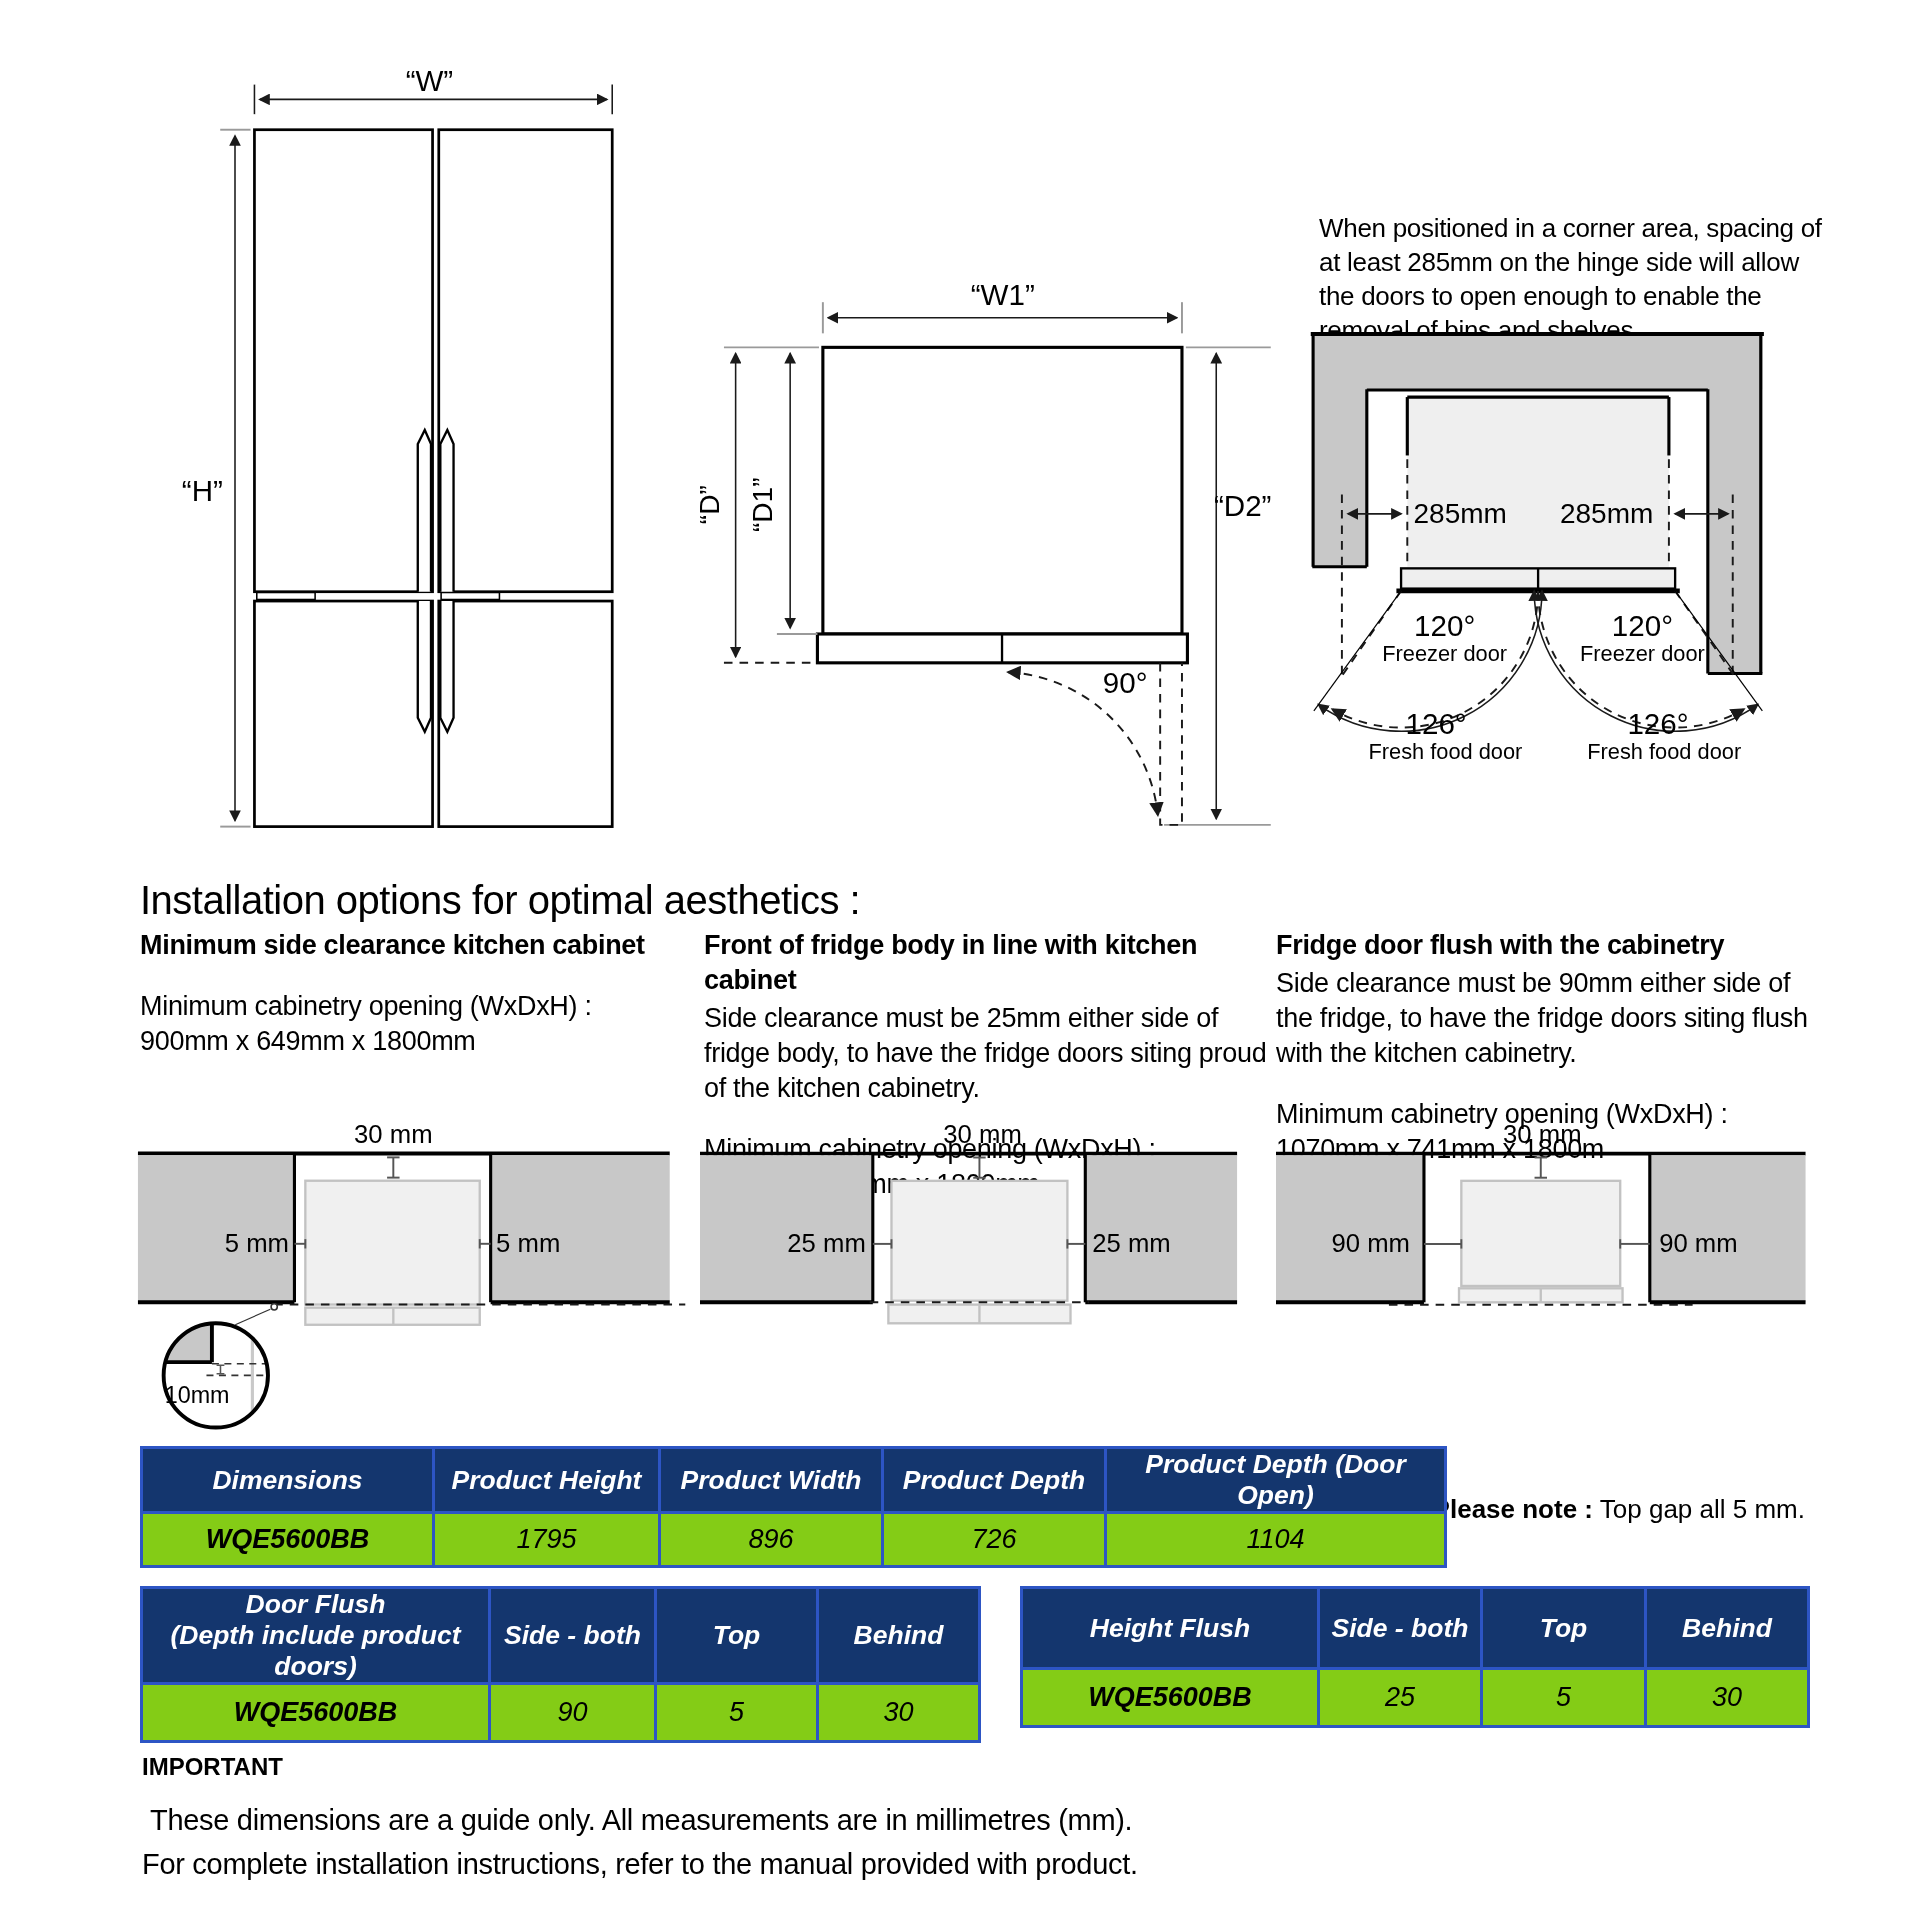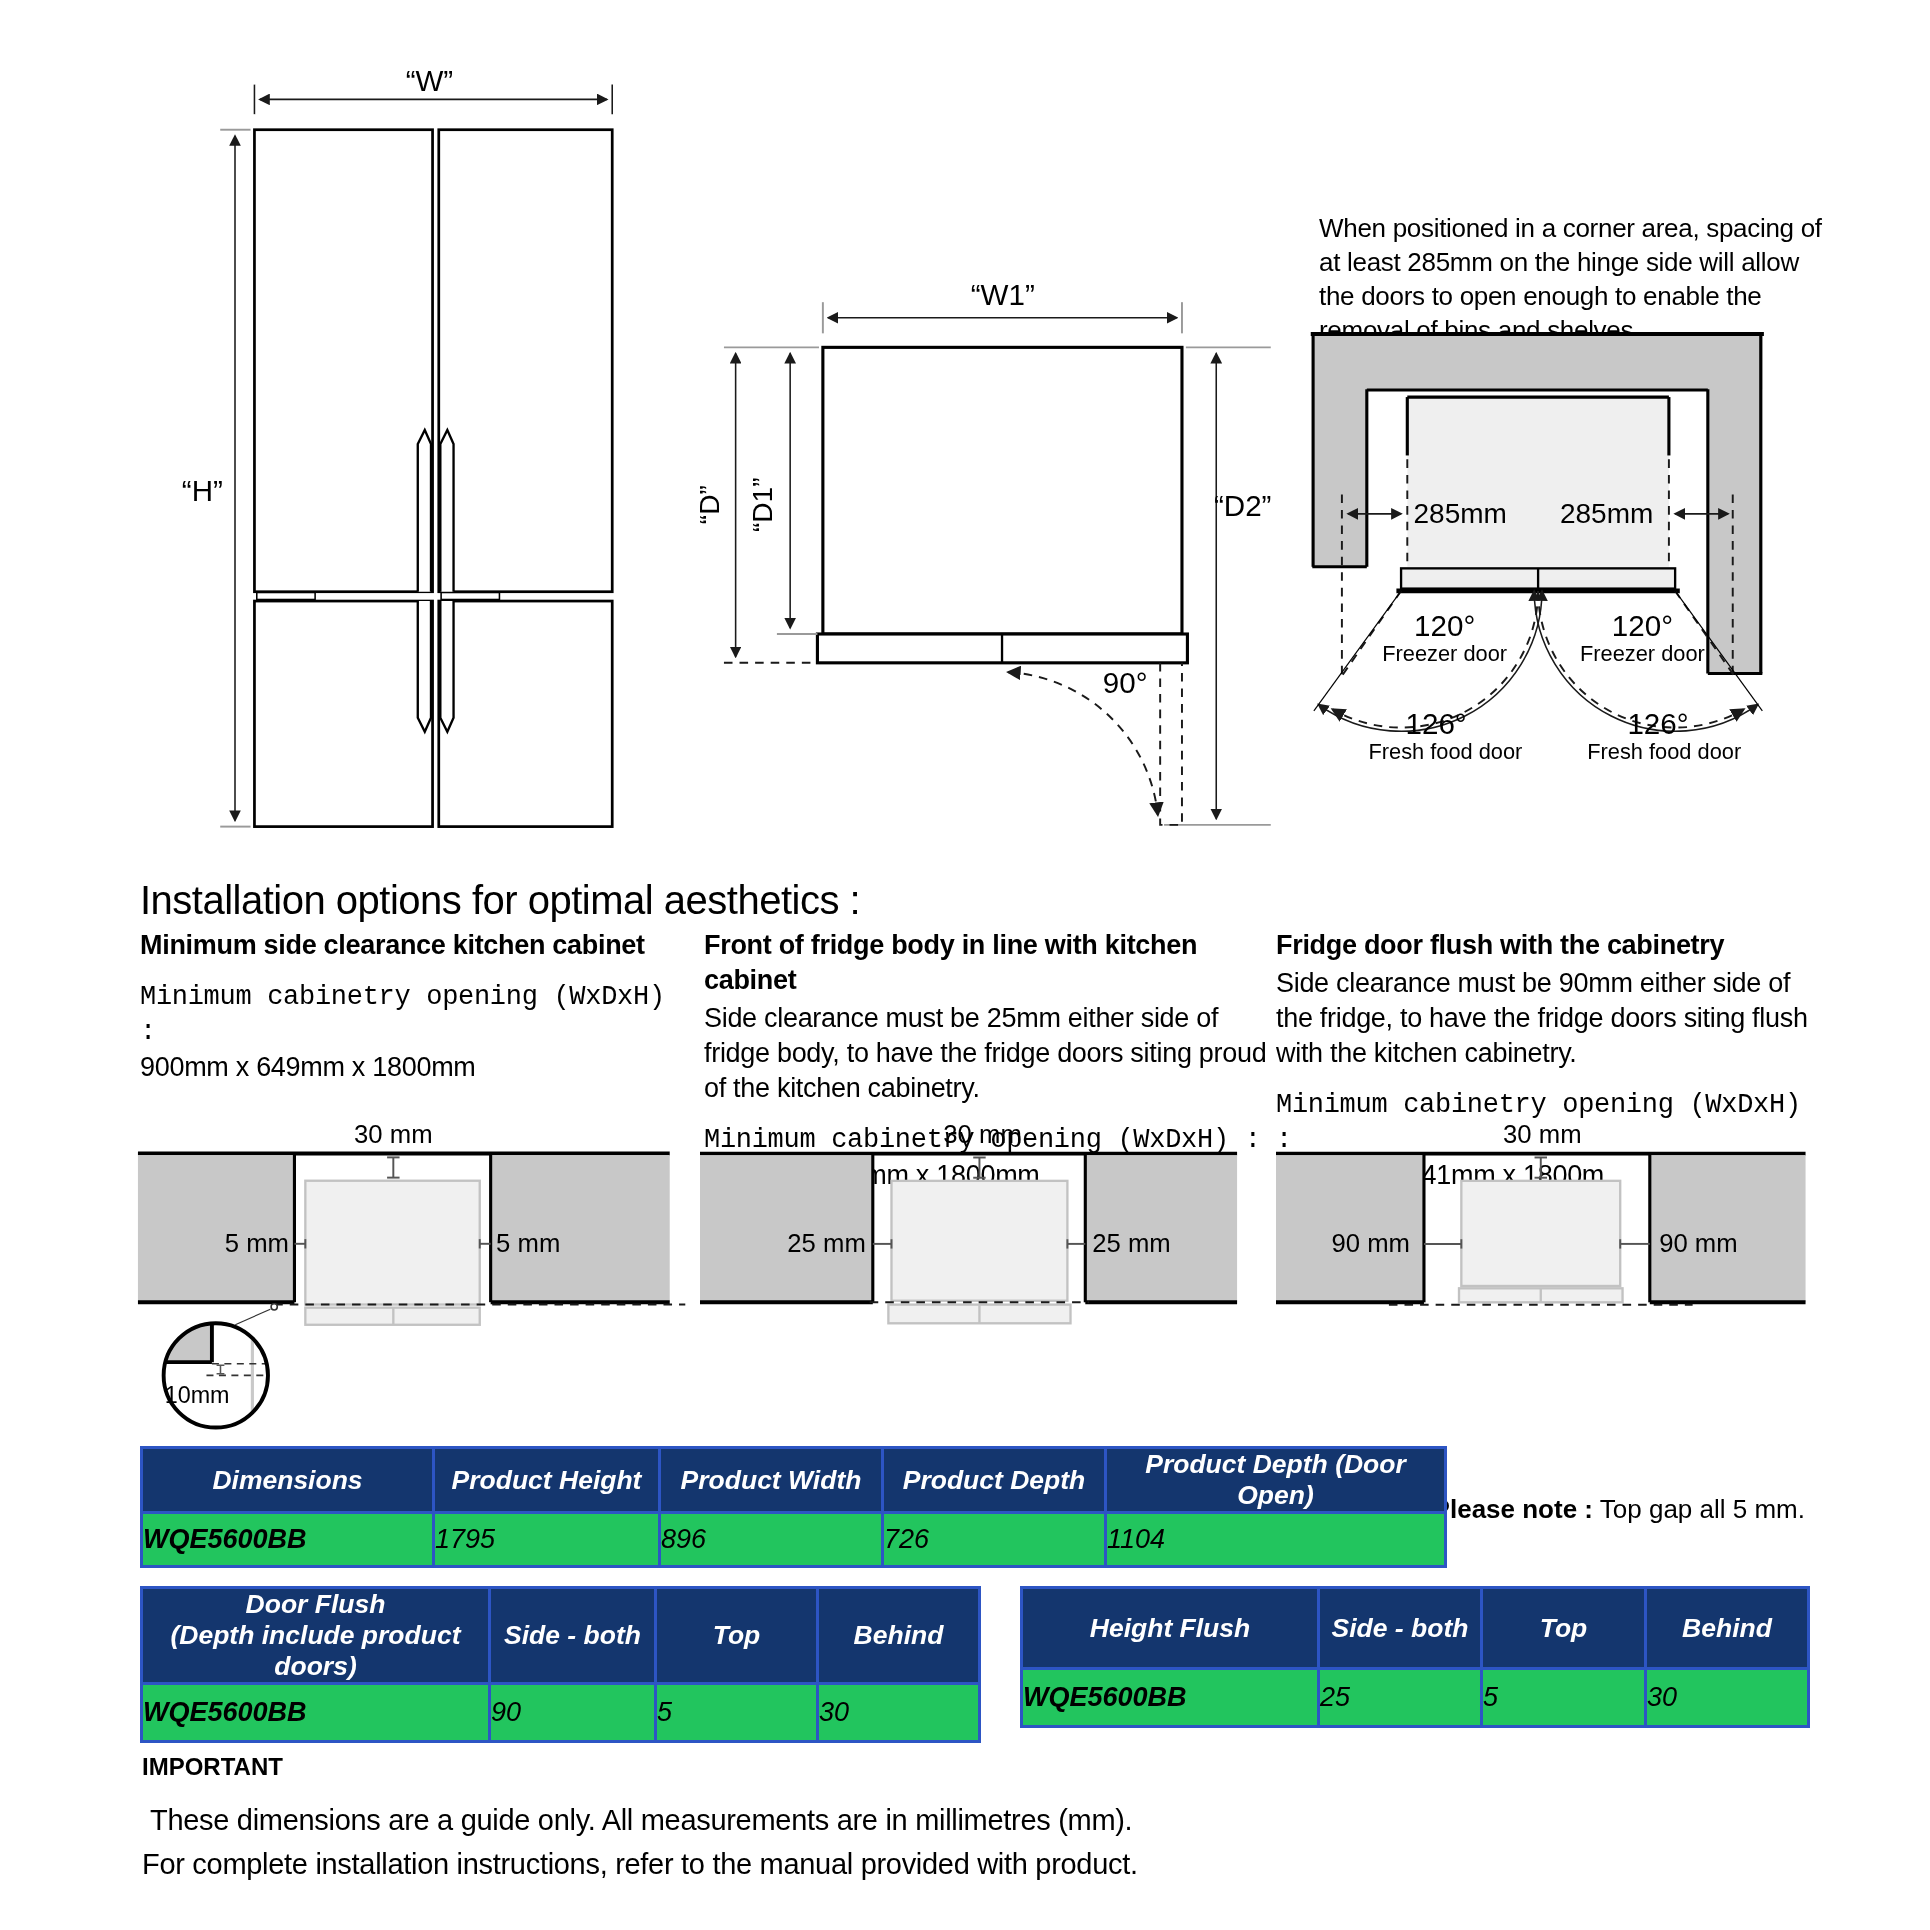--- a/index.html
+++ b/index.html
@@ -12,29 +12,29 @@
   .t30 { font-size:30px; }
   .t33 { font-size:33px; }
   .t36 { font-size:36px; }
   .t38 { font-size:38px; }
 
   .corner-note { width:514px; font-size:26px; line-height:34px; letter-spacing:-0.3px; }
 
   .install-heading { font-size:40px; font-weight:normal; letter-spacing:-0.5px; }
   .option-col { font-size:27px; line-height:35px; letter-spacing:-0.3px; }
   .option-col .title { font-weight:bold; margin-bottom:3.1px; }
-  .option-col .open-label { margin-top:17px;font-family:Liberation Mono, monospace; }
+  .option-col .open-label { margin-top:26px; }
 
   .please-note { width:529px; text-align:right; font-size:26px; }
   .please-note b { font-weight:bold; }
 
   table { border-collapse:collapse; table-layout:fixed;font-style:italic; }
   table, th, td { border:3.1px solid #2d55c4; }
   th { background:#14366e; color:#ffffff; font-weight:bold; font-size:26.5px; text-align:center; vertical-align:middle; line-height:31px; }
-  td { background:#22c55e; font-size:27px; text-align:left; vertical-align:middle; }
+  td { background:#84cc16; font-size:27px; text-align:center; vertical-align:middle; }
   td.model { font-weight:bold; }
   .tbl1 th { height:53px; } .tbl1 td { height:54px; }
   .tbl23 th { height:81px; } .tbl23 td { height:58px; }
 
   .footer-important { font-size:24px; font-weight:bold; }
   .footer-line { font-size:29px; letter-spacing:-0.3px; }
   .dim { stroke:#1a1a1a; stroke-width:2; fill:none; }
   .gray-ref { stroke:#9a9a9a; stroke-width:2.5; fill:none; }
   .dash { stroke:#1a1a1a; stroke-width:2.5; fill:none; stroke-dasharray:11 9; }
   .cab { fill:#c8c8c8; }

